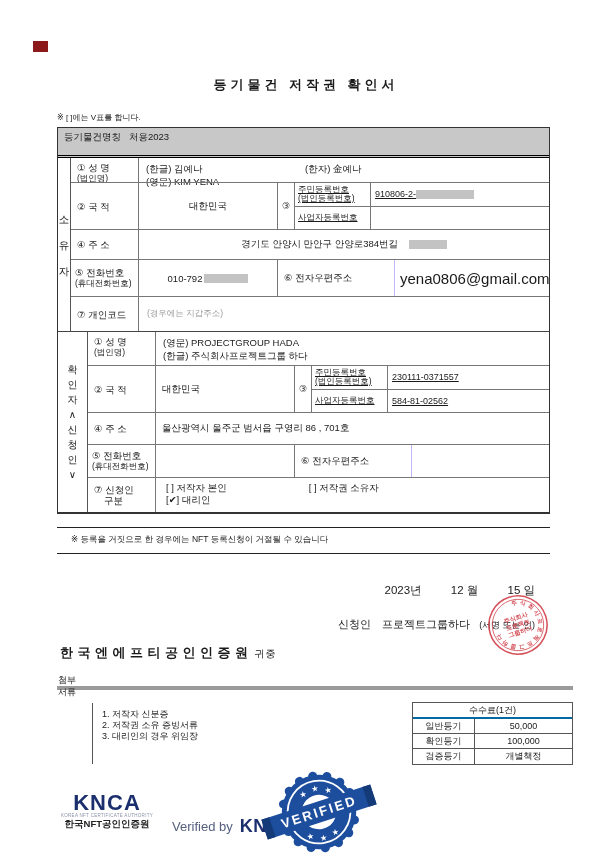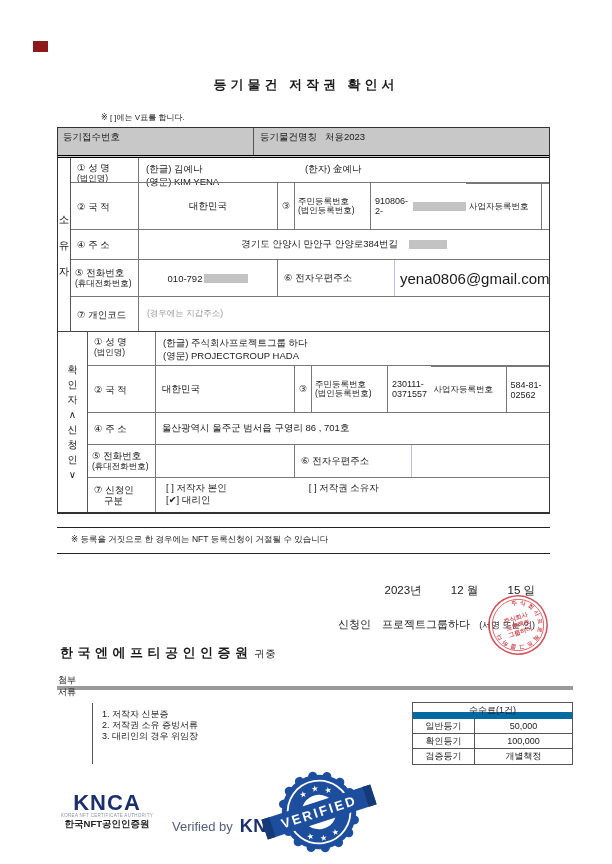--- a/index.html
+++ b/index.html
@@ -3,21 +3,21 @@
 <meta charset="utf-8">
 <style>
   html,body{margin:0;padding:0;background:#e9e9e9;}
   .page{position:relative;width:612px;height:864px;background:#ffffff;margin:0 auto;
         font-family:"Liberation Sans","DejaVu Sans",sans-serif;color:#1a1a1a;overflow:hidden;}
   .abs{position:absolute;}
 
   .red-marker{left:33px;top:41px;width:15px;height:11px;background:#8d1a1a;}
 
   .doc-title{left:0;right:0;top:76px;text-align:center;font-size:13px;font-weight:bold;letter-spacing:4px;}
-  .chk-note{left:57px;top:112px;font-size:8px;color:#222;margin-left:44px;}
+  .chk-note{left:57px;top:112px;font-size:8px;color:#222;}
 
   
   .mtable{left:57px;top:127px;width:493px;border:1px solid #333;border-bottom:2px solid #333;box-sizing:border-box;}
   *{box-sizing:border-box;}
   .ghead{display:flex;height:30px;background:#c8c8c8;border-bottom:3px double #000;font-size:9.5px;}
   .ghead .gc1{width:196px;border-right:1px solid #555;padding:3px 0 0 5px;}
   .ghead .gc2{flex:1;padding:3px 0 0 6px;}
   .ghead b{font-weight:normal;margin-right:8px;}
 
   .sect{display:flex;}
@@ -35,21 +35,21 @@
   .pad{padding:4px 0 0 7px;line-height:13px;}
 
   .h24{height:24px;}.h47{height:47px;}.h30{height:30px;}.h37{height:37px;}.h35{height:35px;}
   .h33{height:33px;}.h32{height:32px;}
 
   .splitrow{display:flex;height:100%;}
   .vcell{width:139px;border-right:1px solid #777;display:flex;align-items:center;}
   .vcell.center{justify-content:center;}
   .vcell.left{padding-left:6px;}
   .ncell{width:17px;border-right:1px solid #777;display:flex;align-items:center;justify-content:center;font-size:9px;}
-  .subcol{flex:1;display:flex;flex-direction:row;}
+  .subcol{flex:1;display:flex;flex-direction:column;text-decoration:underline;}
   .subrow{flex:1;display:flex;}
   .subrow + .subrow{border-top:1px solid #777;}
   .slabel{width:76px;border-right:1px solid #777;font-size:8.5px;line-height:9.5px;display:flex;flex-direction:column;justify-content:center;padding-left:3px;}
   .sval{flex:1;display:flex;align-items:center;padding-left:4px;font-size:9px;}
   .e6cell{width:117px;border-right:1px solid #c4b5fd;display:flex;align-items:center;padding-left:6px;font-size:9.5px;}
   .emailcell{flex:1;display:flex;align-items:center;padding-left:5px;font-size:15px;}
 
   .redact{display:inline-block;background:#c3c3c3;vertical-align:middle;}
   .grey-ph{color:#999;font-size:8.5px;}
 
@@ -74,21 +74,21 @@
   .recipient{left:60px;top:644px;font-size:13px;font-weight:600;letter-spacing:4.5px;}
   .recipient .suffix{font-size:10px;font-weight:normal;letter-spacing:1px;margin-left:2px;}
 
   .grey-bar{left:57px;top:686px;width:516px;height:4px;background:#9a9a9a;}
 
   .att-label{left:58px;top:674px;width:32px;font-size:9px;line-height:12px;}
   .att-vline{left:92px;top:703px;width:1px;height:61px;background:#555;}
   .att-items{left:102px;top:709px;font-size:9px;line-height:11px;}
 
   .fee{left:412px;top:702px;width:161px;border:1px solid #555;font-size:9px;}
-  .fee-h{height:16px;line-height:15px;text-align:center;border-bottom:7px solid #0369a1;}
+  .fee-h{height:16px;line-height:15px;text-align:center;border-bottom:2px solid #0369a1;}
   .fee-r{display:flex;height:15px;line-height:14px;border-bottom:1px solid #555;}
   .fee-r:last-child{border-bottom:none;}
   .fee-name{width:62px;border-right:1px solid #555;text-align:center;}
   .fee-val{flex:1;text-align:center;}
 
   .knca-logo{left:46px;top:793px;width:122px;text-align:center;}
   .knca-word{font-size:22px;font-weight:800;color:#1b2f6e;letter-spacing:1px;line-height:20px;}
   .knca-cap{font-size:4.5px;color:#8a93a8;letter-spacing:0.3px;line-height:5px;}
   .knca-kor{font-size:9.5px;font-weight:700;color:#222;line-height:12px;}
 
@@ -104,23 +104,20 @@
 <div class="page">
 
   <div class="abs red-marker"></div>
 
   <div class="abs doc-title">등기물건 저작권 확인서</div>
   <div class="abs chk-note">※ [ ]에는 V표를 합니다.</div>
 
   <div class="abs mtable">
 
     <div class="ghead">
-      <div class="gc1">
-        <b>등기접수번호</b><span></span>
-      </div>
       <div class="gc2">
         <b>등기물건명칭</b><span>처용2023</span>
       </div>
     </div>
 
     <div class="sect owner">
       <div class="col-a">
         <div class="vtext vt-owner">소유자</div>
       </div>
       <div class="rows">
@@ -218,26 +215,26 @@
         <div class="vtext vt-conf">확인자∧신청인∨</div>
       </div>
       <div class="rows">
         <div class="frow h33">
           <div class="lcell">
             <div>① 성 명</div>
             <div class="l2">(법인명)</div>
           </div>
           <div class="ccell pad">
             <div>
+              <span>(영문)</span>
+              <span>PROJECTGROUP HADA</span>
+            </div>
+            <div>
               <span>(한글)</span>
               <span>주식회사프로젝트그룹 하다</span>
-            </div>
-            <div>
-              <span>(영문)</span>
-              <span>PROJECTGROUP HADA</span>
             </div>
           </div>
         </div>
 
         <div class="frow h47">
           <div class="lcell" style="display:flex;align-items:center;padding-top:0;">
             <span>② 국 적</span>
           </div>
           <div class="ccell">
             <div class="splitrow">

